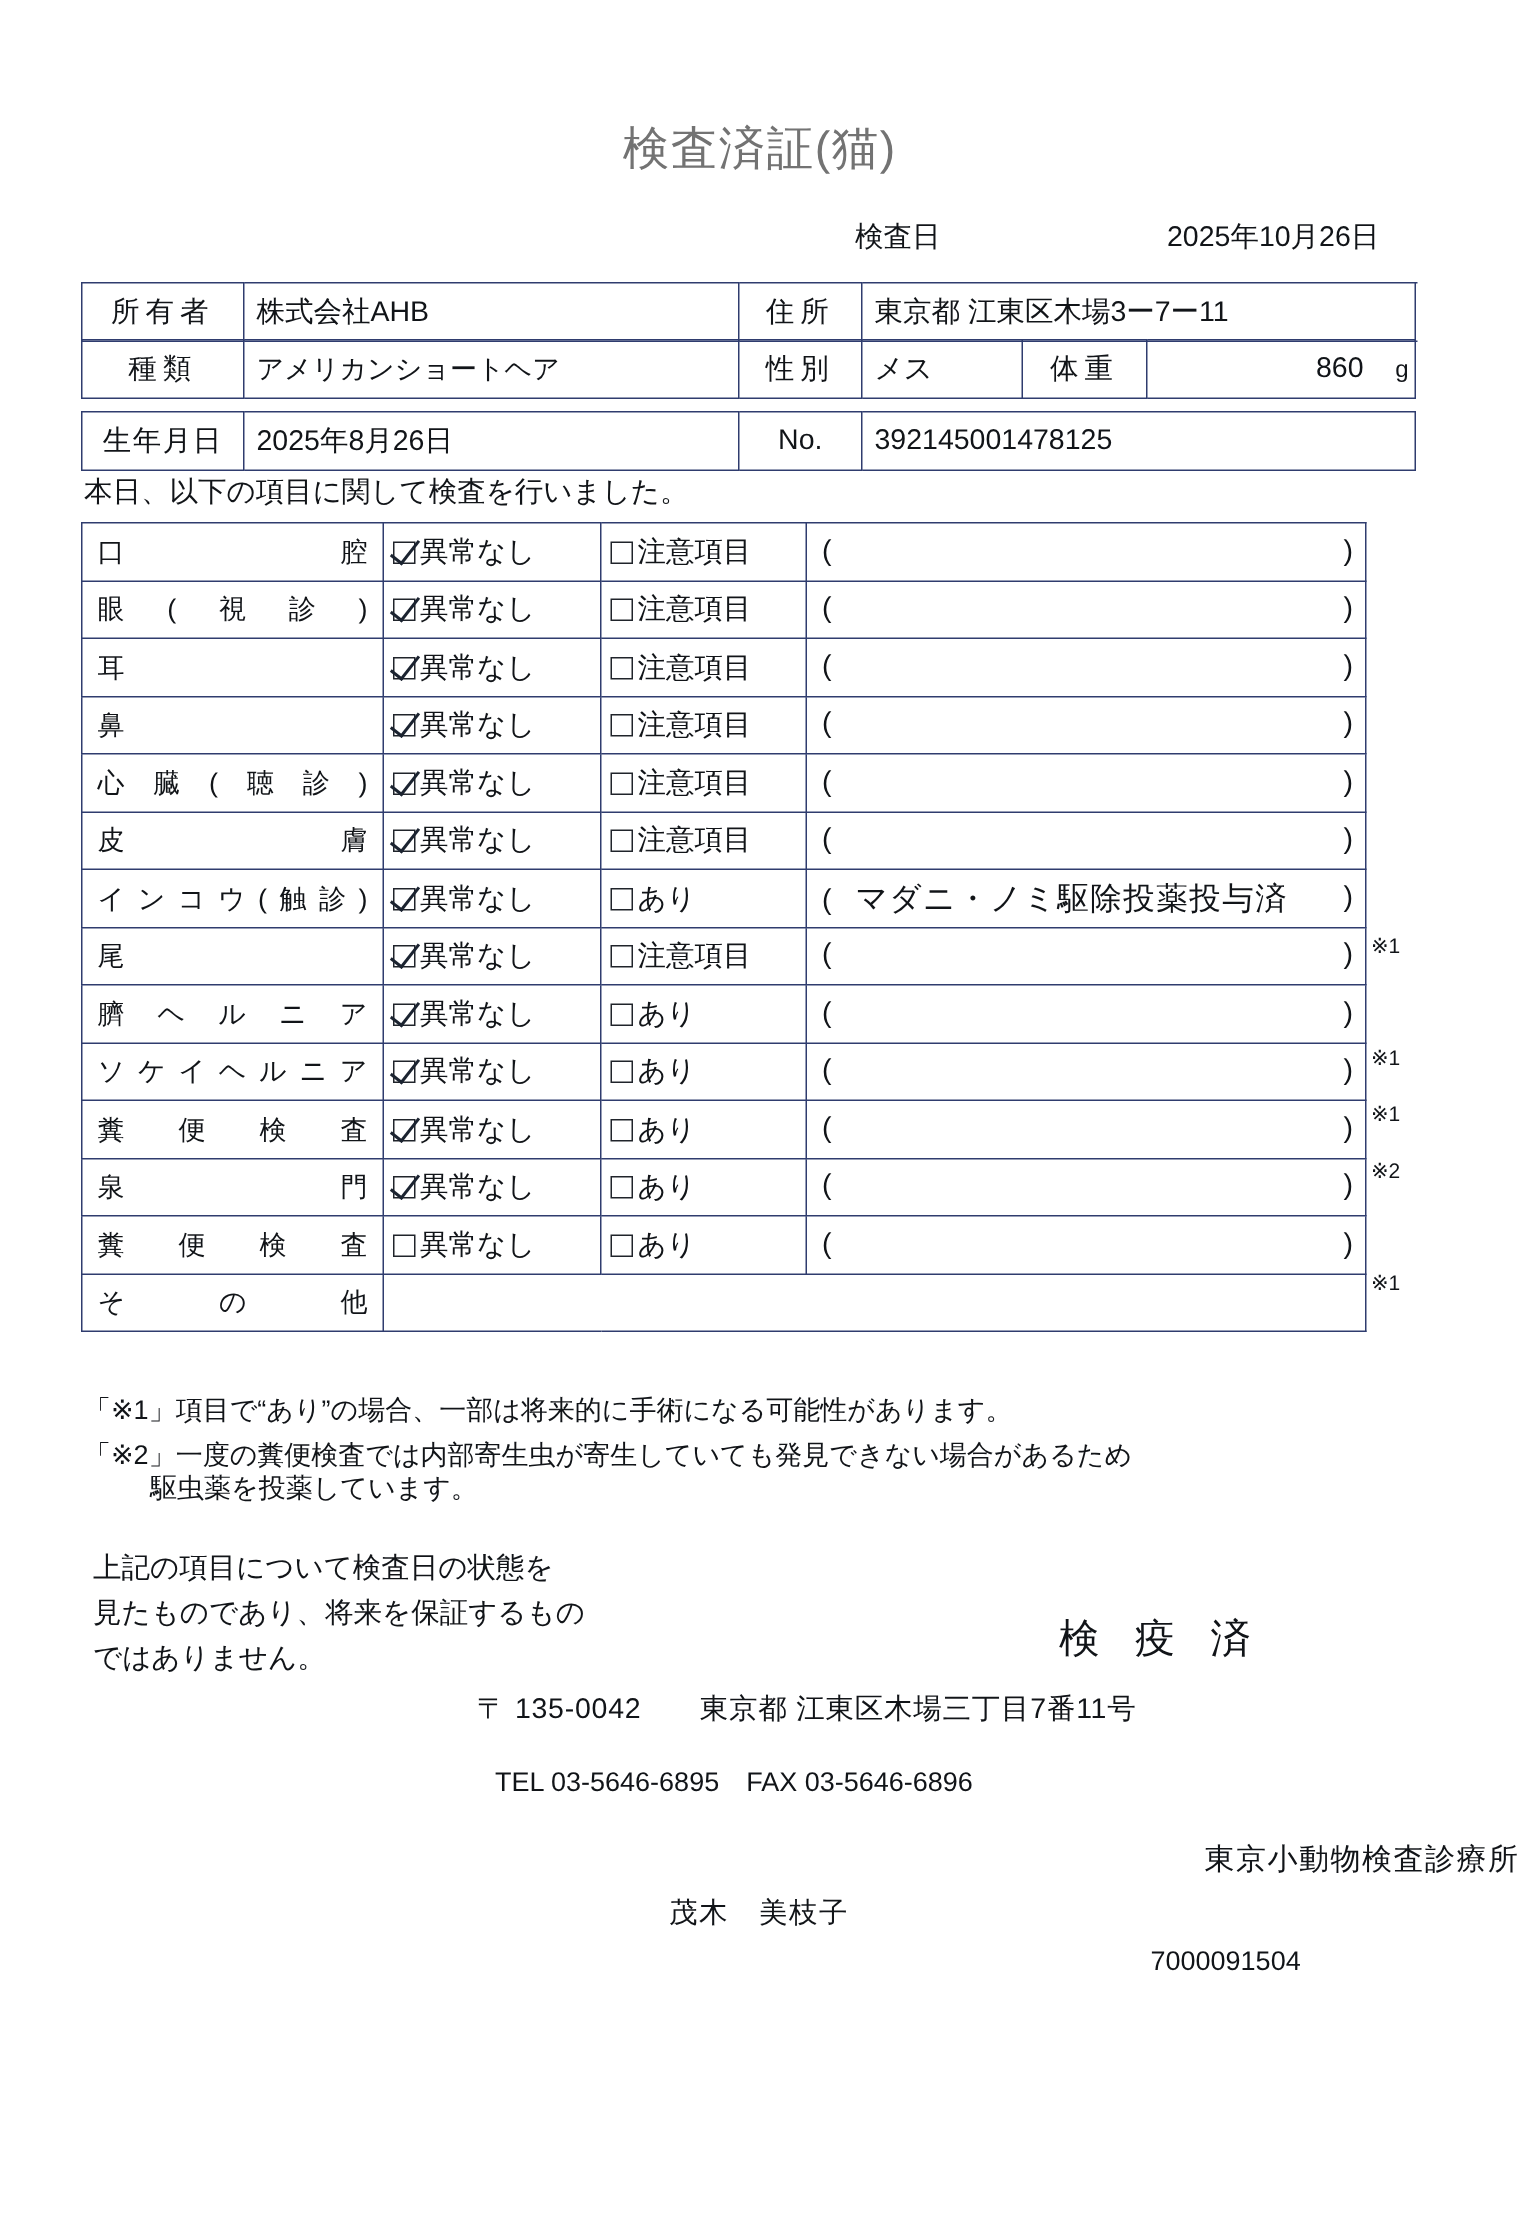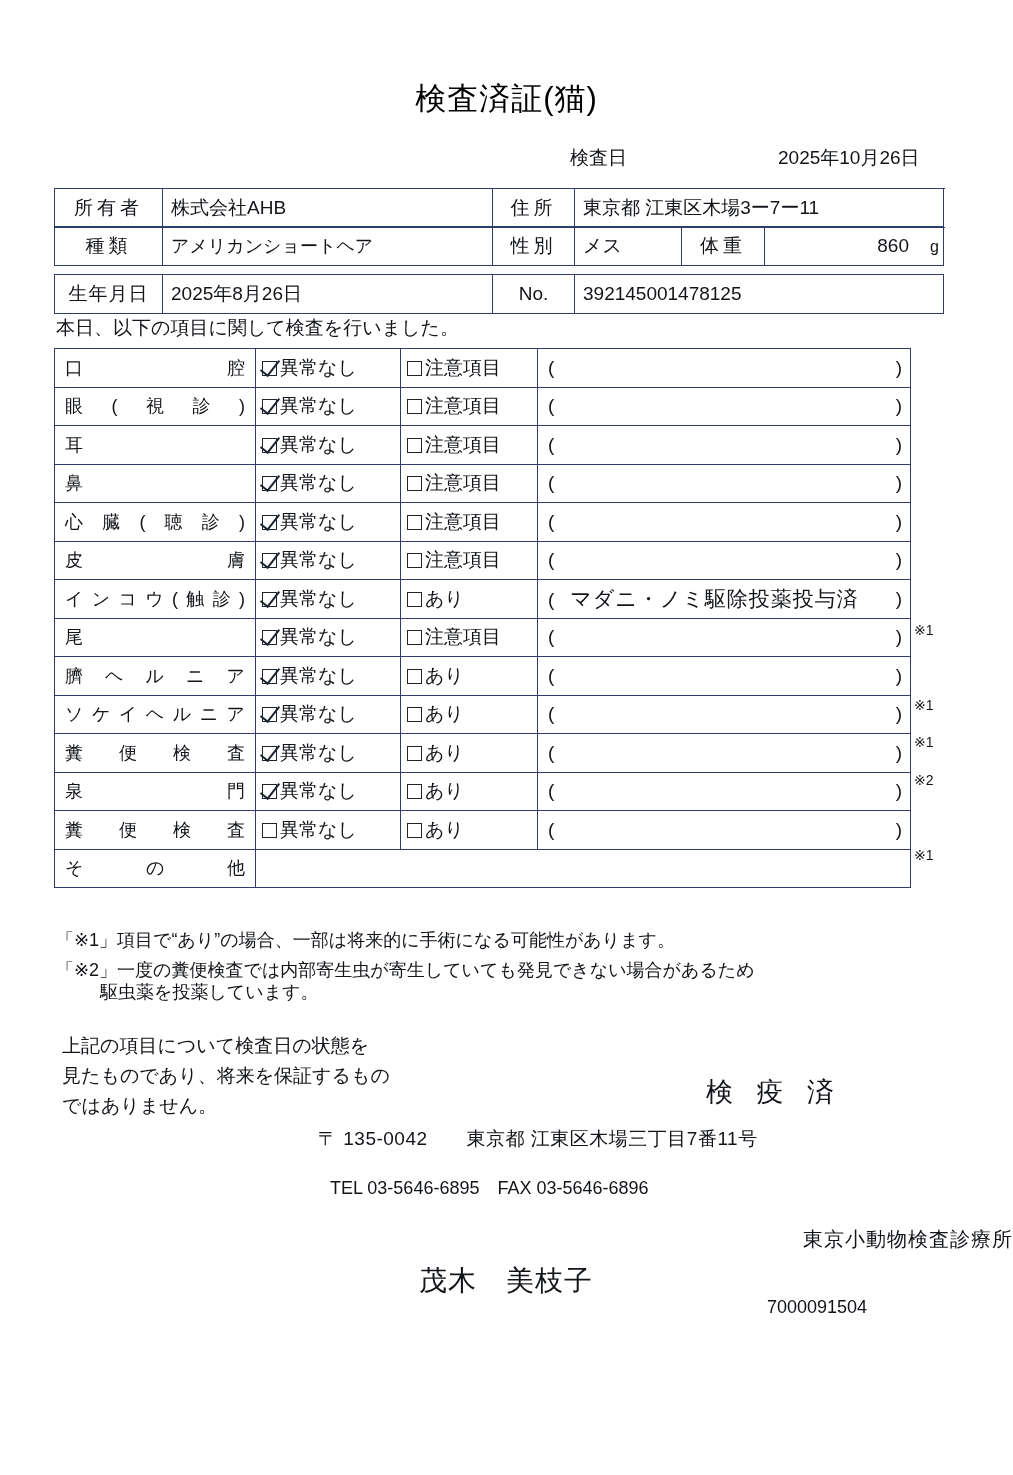--- a/index.html
+++ b/index.html
@@ -24,21 +24,21 @@
   }
 
   
   .title {
     position: absolute;
     left: 0; top: 78px;
     width: 1013px;
     text-align: center;
     font-size: 31px;
     letter-spacing: 1px;
-    color: #000000;
+    color: #737373;
   }
 
   
   .exam-date-label {
     position: absolute;
     left: 570px; top: 145px;
     font-size: 19px;
   }
   .exam-date-value {
     position: absolute;
@@ -205,21 +205,21 @@
     width: 1013px;
     text-align: right;
     font-size: 20px;
     letter-spacing: 1px;
   }
   .doctor {
     position: absolute;
     left: 0; top: 1262px;
     width: 1012px;
     text-align: center;
-    font-size: 28px;
+    font-size: 19px;
     letter-spacing: 1px;
   }
   .serial {
     position: absolute;
     left: 767px; top: 1297px;
     font-size: 18px;
   }
 </style>
 </head>
 <body>

